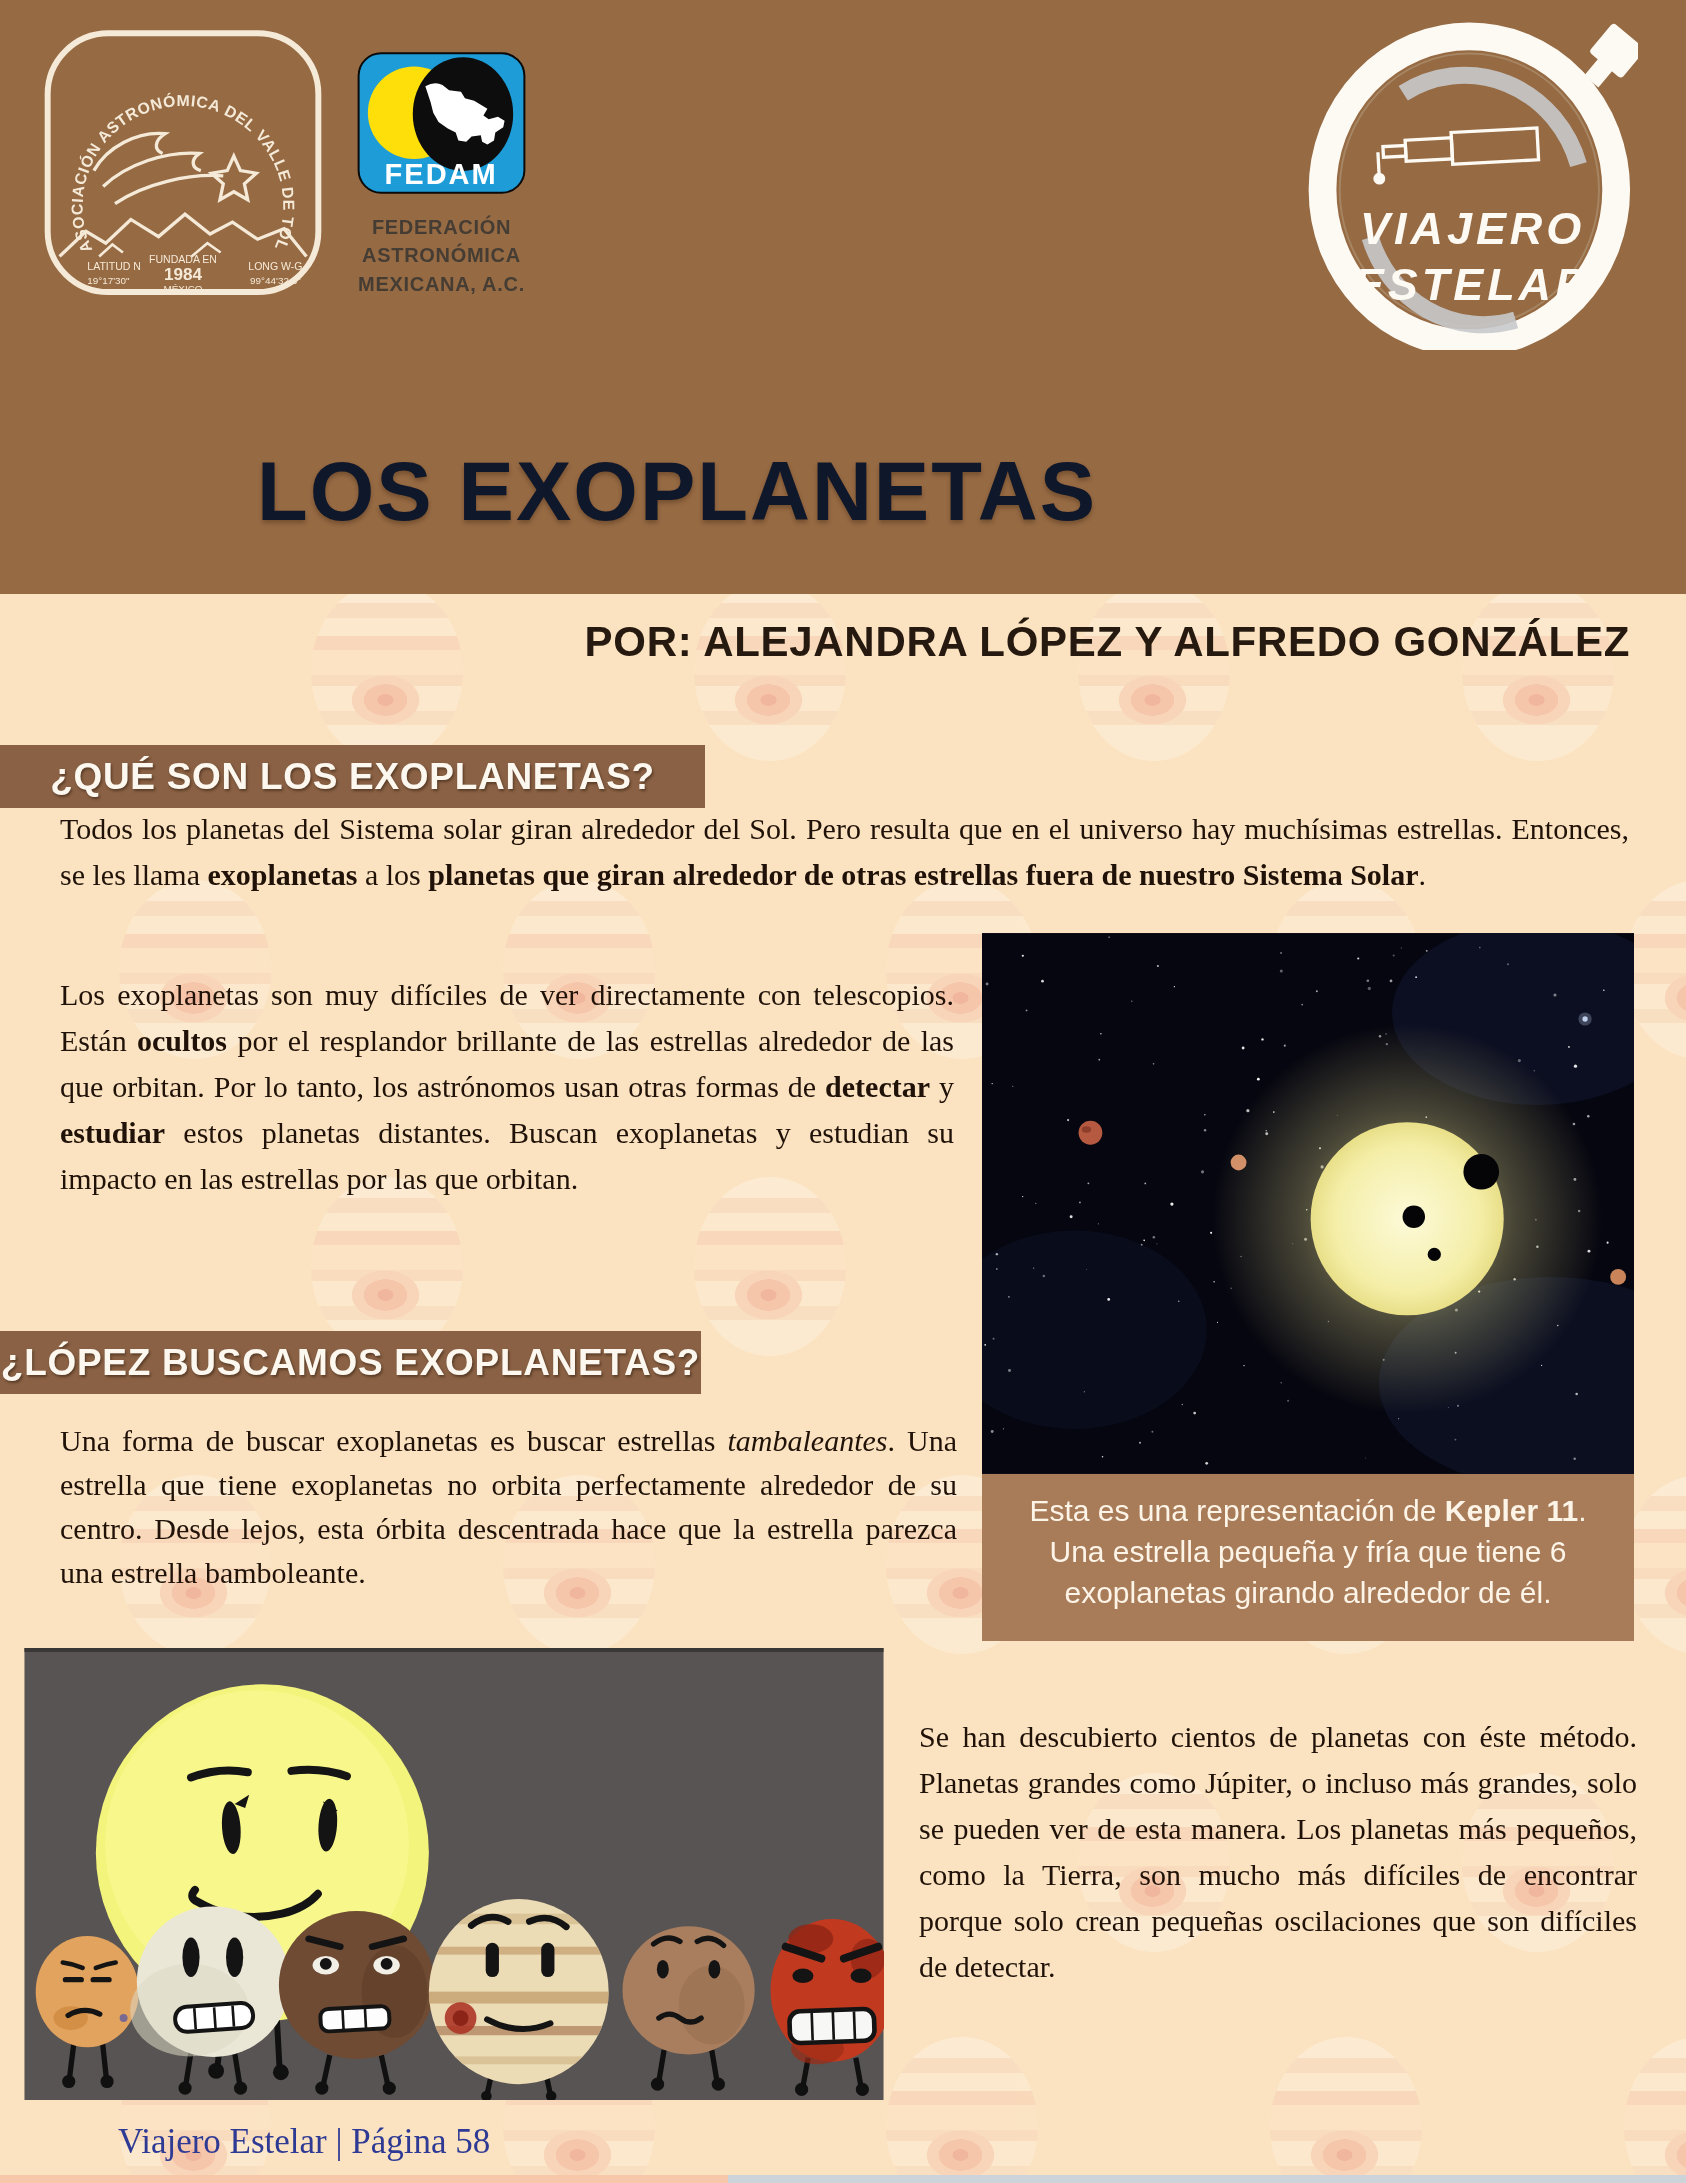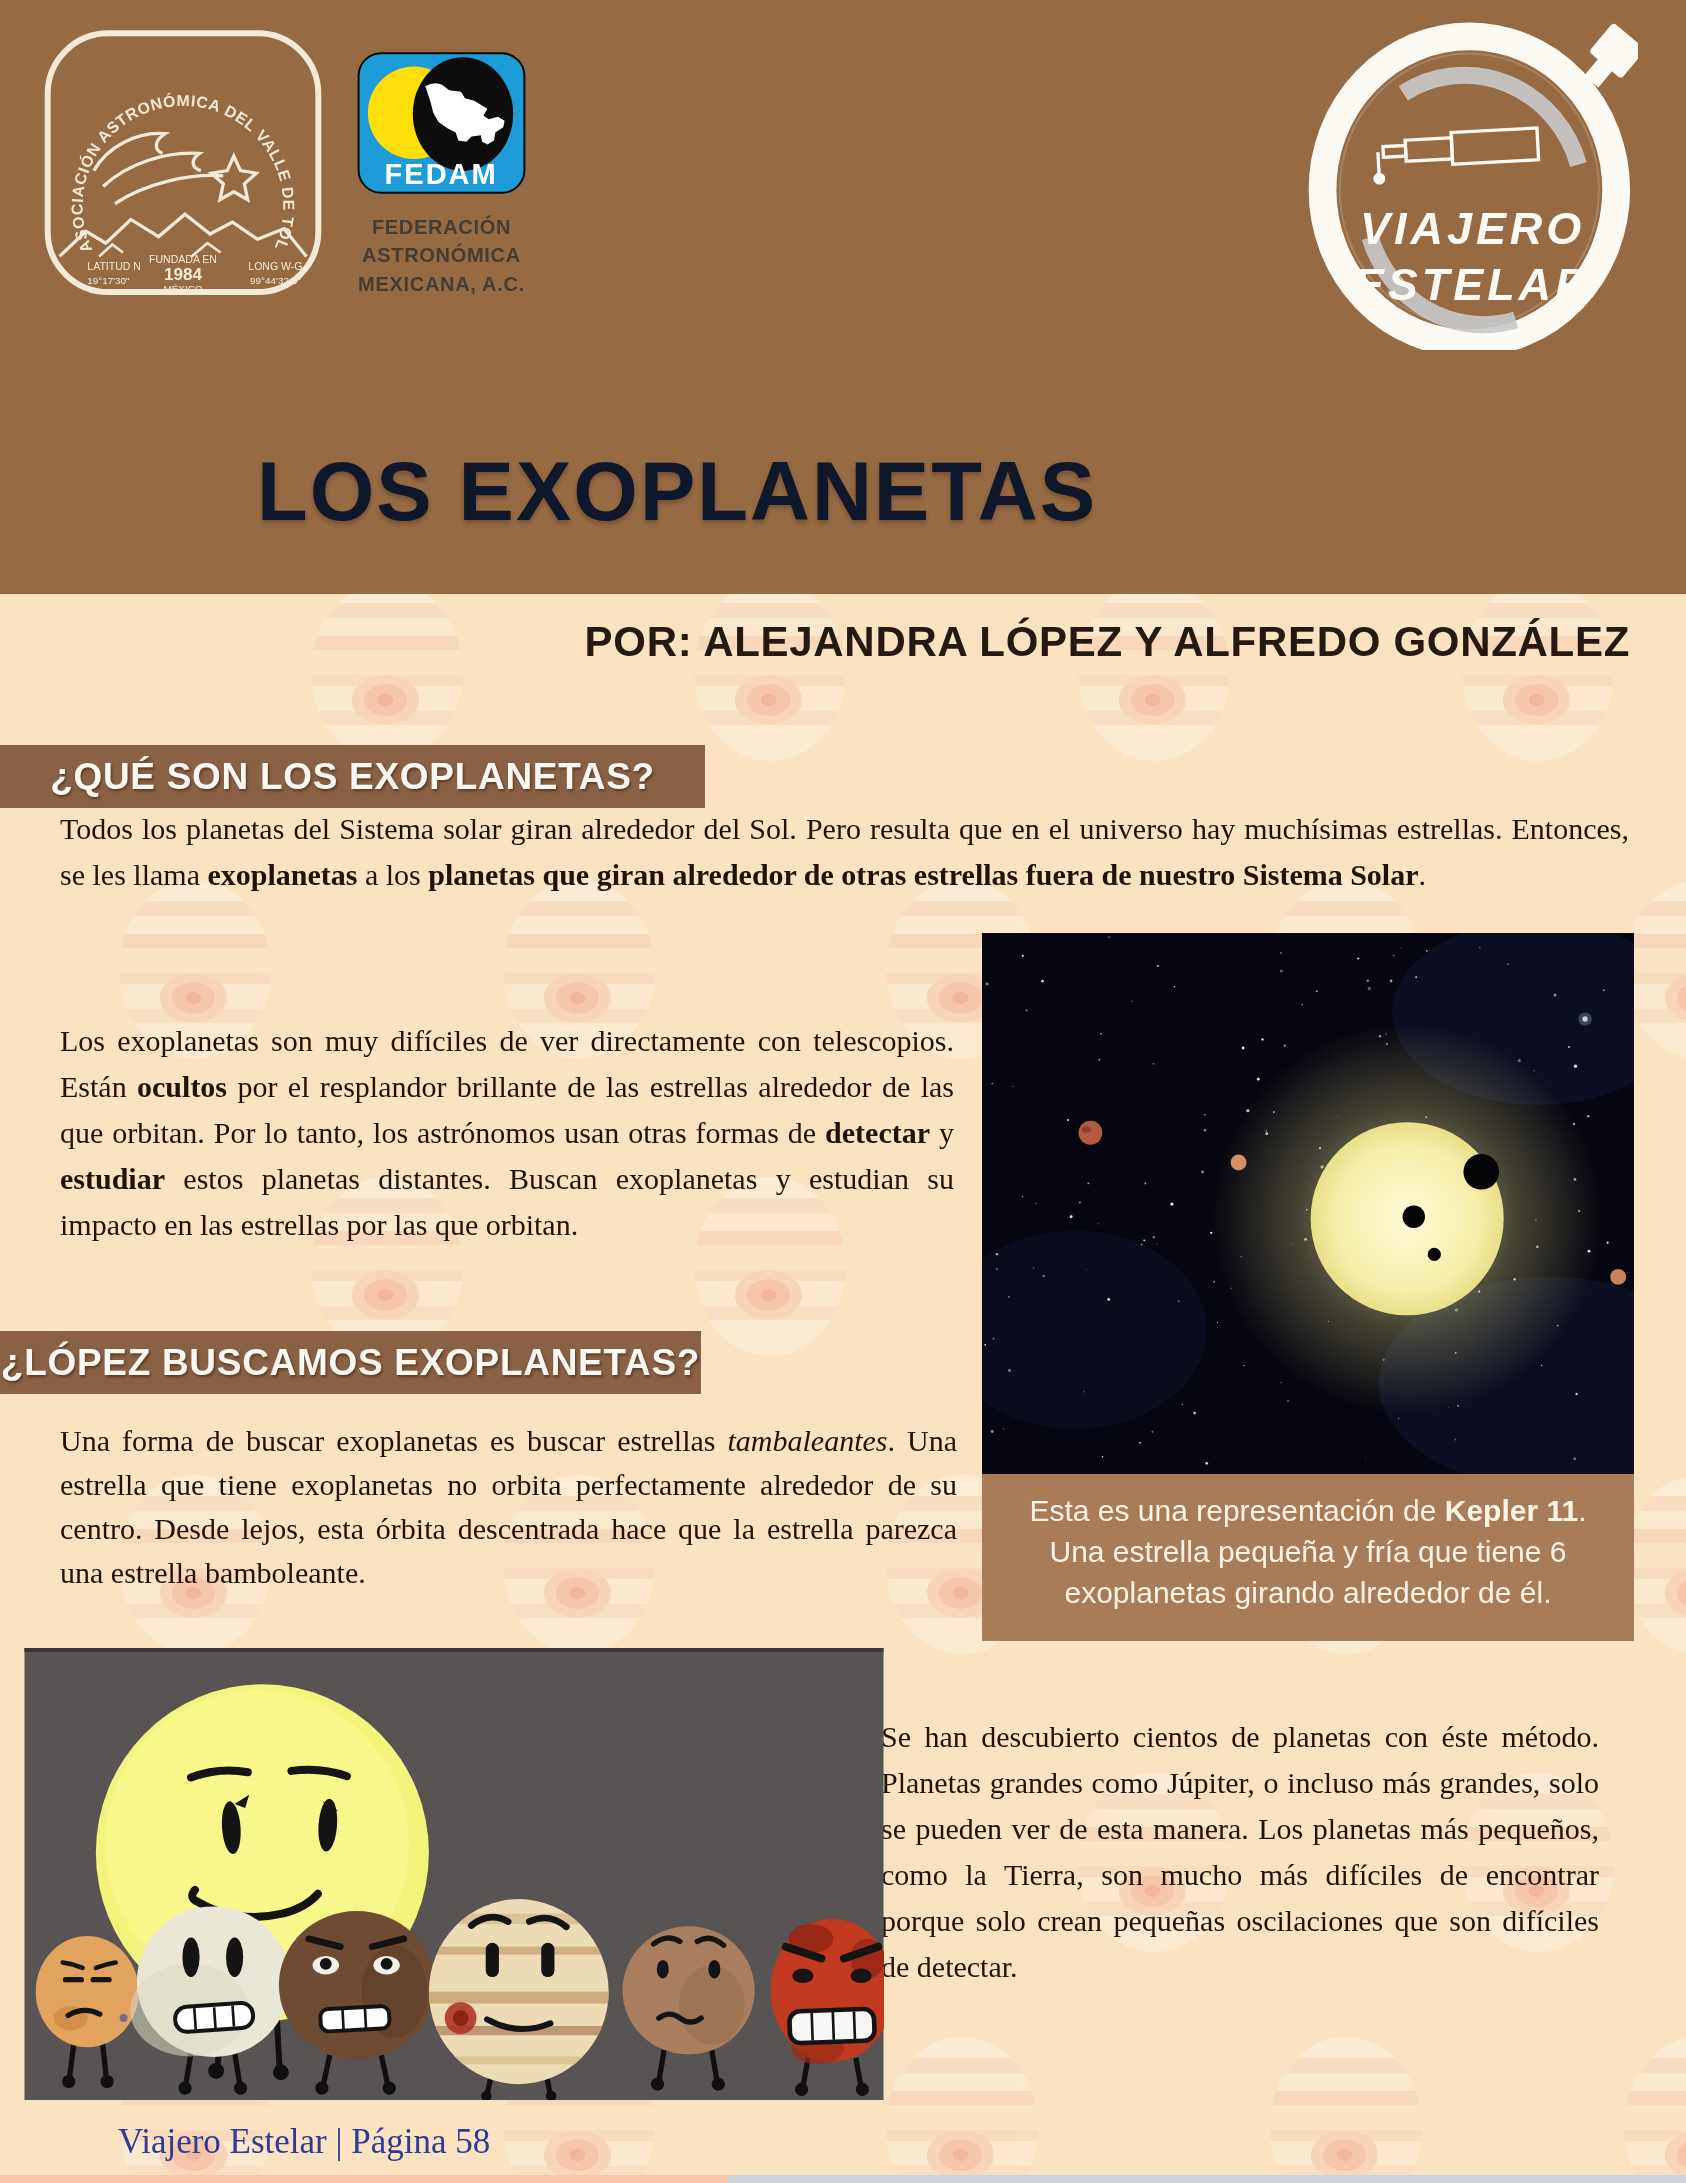--- a/index.html
+++ b/index.html
@@ -44,23 +44,23 @@
 
   .secbar{position:absolute;left:0;height:63px;background:#8a6144;z-index:3;
           color:#fcf7ef;font-family:"Liberation Sans",sans-serif;font-weight:bold;
           font-size:37px;line-height:63px;text-align:center;letter-spacing:0.7px;
           text-shadow:1.3px 2px 2.6px rgba(30,15,5,.45);}
   #secbar1{top:745px;width:705px;}
   #secbar2{top:1331px;width:701px;}
 
   .para{position:absolute;font-size:30px;line-height:46px;color:#201208;text-align:justify;z-index:3;}
   #p1{left:60px;top:806px;width:1569px;}
-  #p2{left:60px;top:1018px;width:894px;}
+  #p2{left:60px;top:972px;width:894px;}
   #p3{left:60px;top:1419px;width:897px;line-height:44px;}
-  #p4{left:881px;top:1714px;width:718px;}
+  #p4{left:919px;top:1714px;width:718px;}
   .seg-b{font-weight:bold;}
   .seg-i{font-style:italic;}
 
   .figure{position:absolute;left:982px;top:933px;width:652px;z-index:3;}
   .figure svg{display:block;}
   .figcap{box-sizing:border-box;height:167px;background:#a97c59;color:#fdf4e8;
           font-family:"Liberation Sans",sans-serif;font-size:30px;line-height:41px;
           text-align:center;padding:16px 20px 0 20px;}
 
   .cartoon{position:absolute;left:24px;top:1648px;width:860px;height:452px;z-index:3;}

